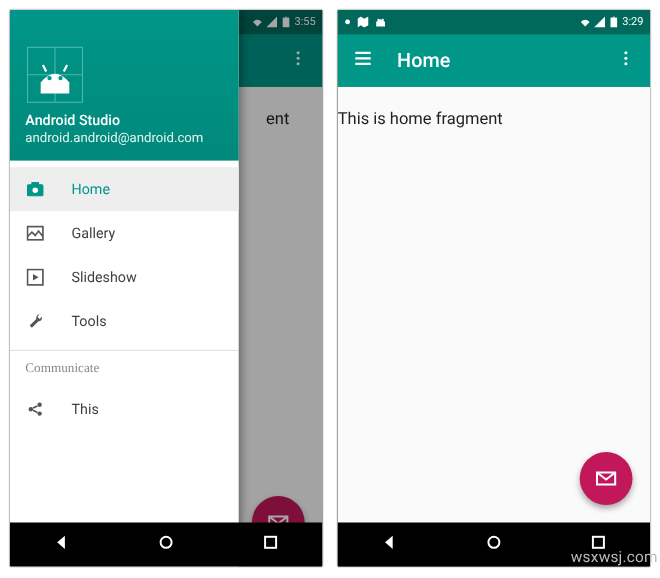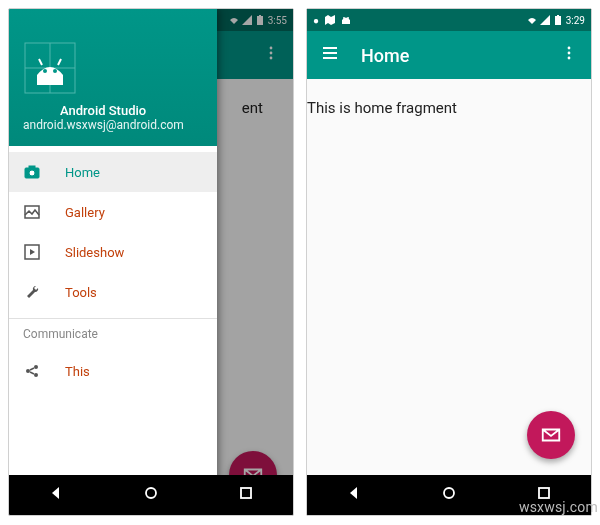--- a/index.html
+++ b/index.html
@@ -98,41 +98,42 @@
   .drawer-header {
     background: linear-gradient(to bottom, #009688, #00897b);
     color: #fff;
     padding: 32px 14px 14px 14px;
   }
   .drawer-header .avatar-wrap {
     width: 54px; height: 54px;
     margin-bottom: 8px;
     display: flex; align-items: center; justify-content: center;
   }
-  .drawer-header .name { font-size: 13px; font-weight: 500; margin-left: 37px; }
+  .drawer-header .name { font-size: 13px; font-weight: 500; }
   .drawer-header .email { font-size: 12px; opacity: 0.9; }
   .drawer-list { padding: 6px 0; }
   .drawer-item {
     display: flex;
     align-items: center;
     gap: 24px;
     height: 40px;
     padding: 0 14px;
     font-size: 13px;
-    color: #c2410c;
+    color: #404040;
   }
   .drawer-item.selected {
     background: #eeeeee;
     color: #009688;
   }
   .drawer-item.selected .di-icon svg { stroke: #009688; fill: #009688; }
   .drawer-subheader {
     font-size: 12px;
     color: #888;
     padding: 8px 14px 4px 14px;
+    font-family: Liberation Serif, serif;
   }
   .drawer-divider {
     height: 1px;
     background: #e0e0e0;
   }
   .di-icon { width: 18px; display: flex; justify-content: center; }
   .main-stack {
     position: absolute;
     inset: 0;
     display: flex;
@@ -213,21 +214,21 @@
           <line x1="27" y1="2" x2="27" y2="52" stroke="#4db6ac"></line>
           <line x1="2" y1="27" x2="52" y2="27" stroke="#4db6ac"></line>
           <path d="M14 34 Q27 18 40 34 V44 H14 Z" fill="#fff"></path>
           <line x1="19" y1="24" x2="16" y2="18" stroke="#fff" stroke-width="2"></line>
           <line x1="35" y1="24" x2="38" y2="18" stroke="#fff" stroke-width="2"></line>
           <circle cx="22" cy="30" r="2" fill="#009688"></circle>
           <circle cx="32" cy="30" r="2" fill="#009688"></circle>
         </svg>
       </div>
       <div class="name">Android Studio</div>
-      <div class="email">android.wsxwsj@android.com</div>
+      <div class="email">android.android@android.com</div>
     </div>
     <div class="drawer-list">
       <div class="drawer-item selected">
         <span class="di-icon">
             <svg width="16" height="16" viewBox="0 0 16 16">
               <rect x="1" y="4" width="14" height="10" rx="1" fill="#009688"></rect>
               <circle cx="8" cy="9" r="3" fill="#fff"></circle>
               <rect x="5" y="2" width="6" height="3" fill="#009688"></rect>
             </svg>
           </span>

